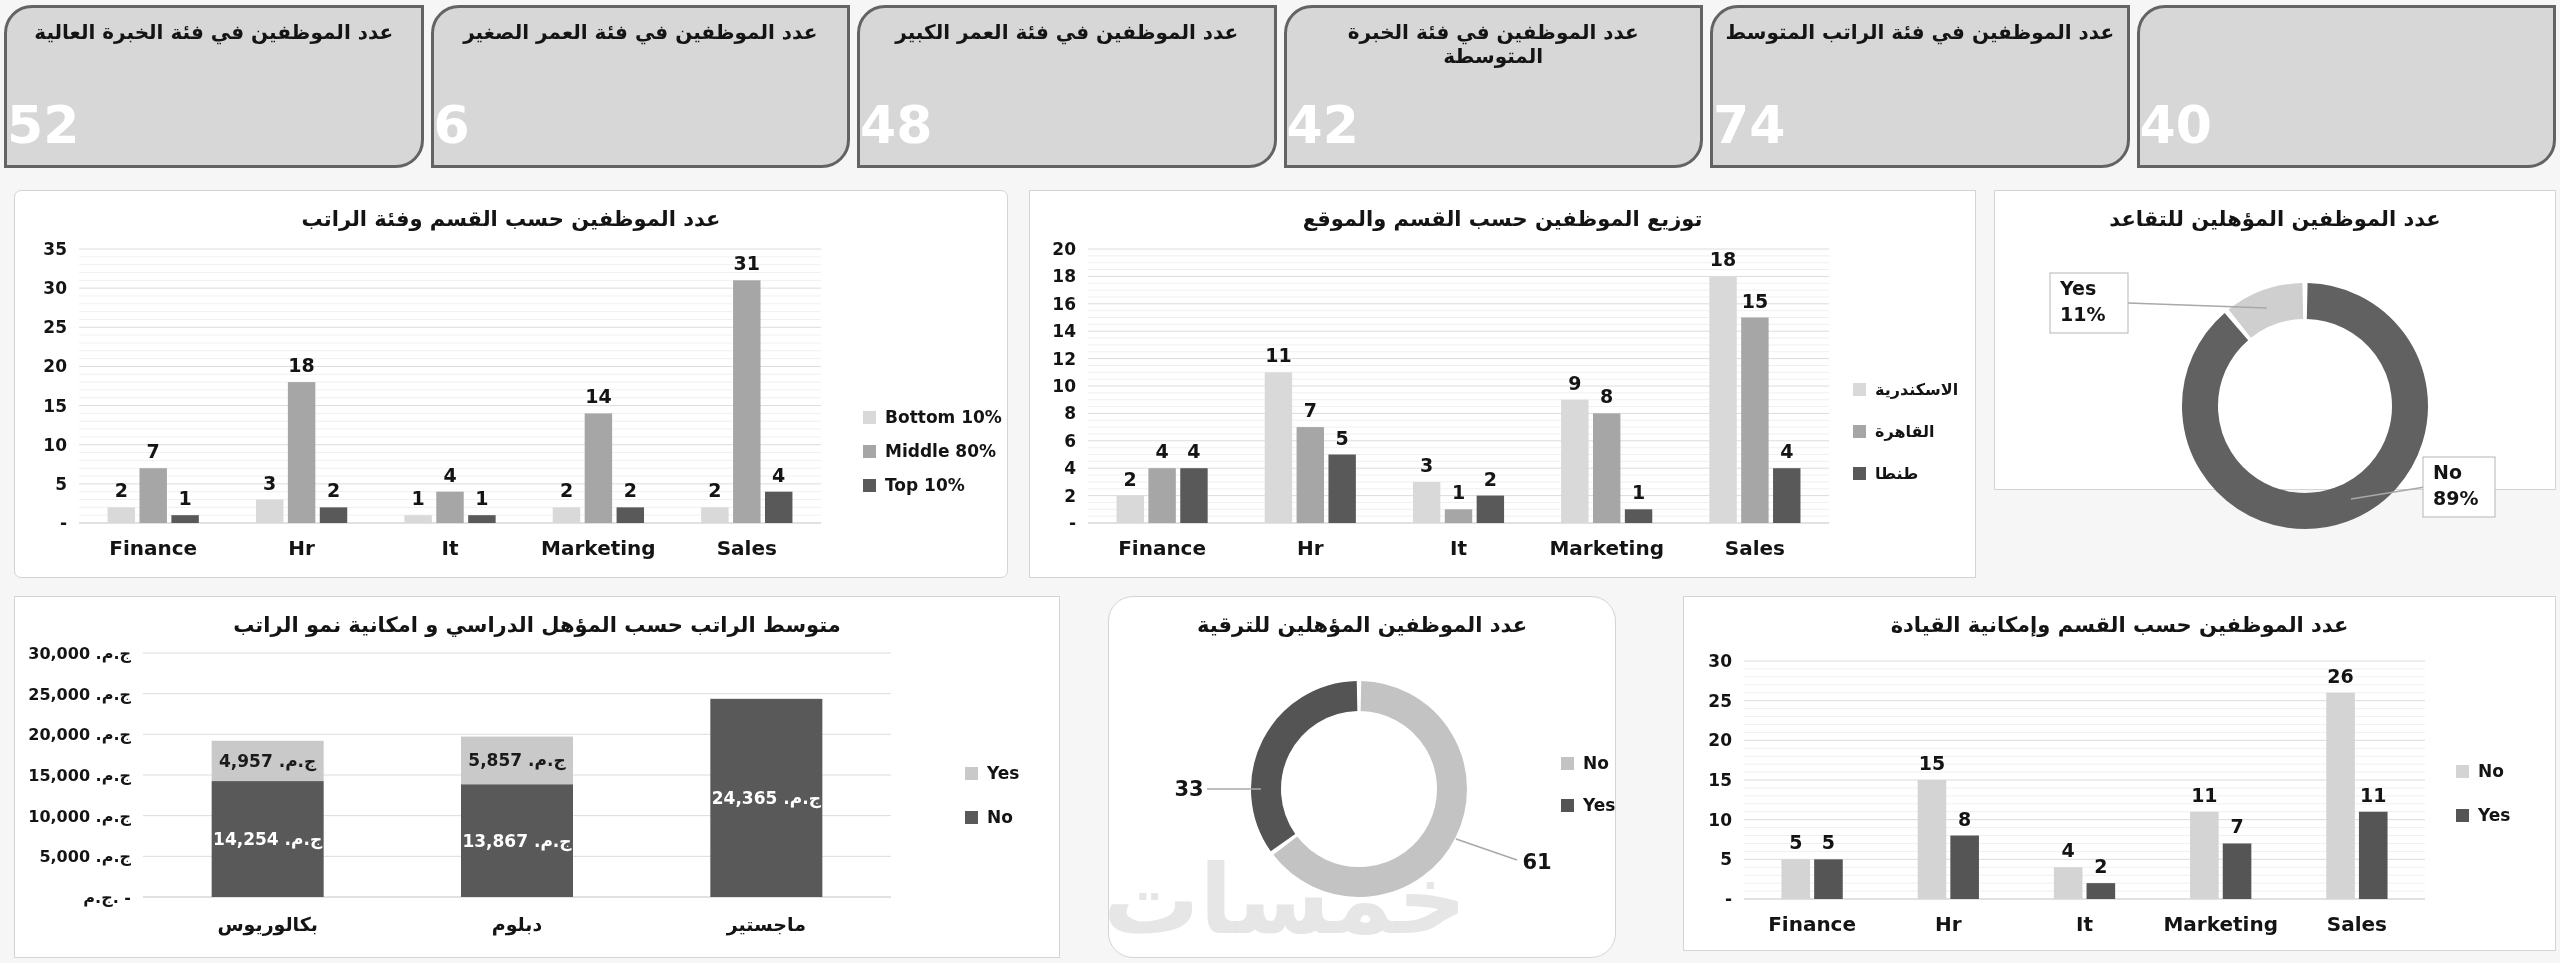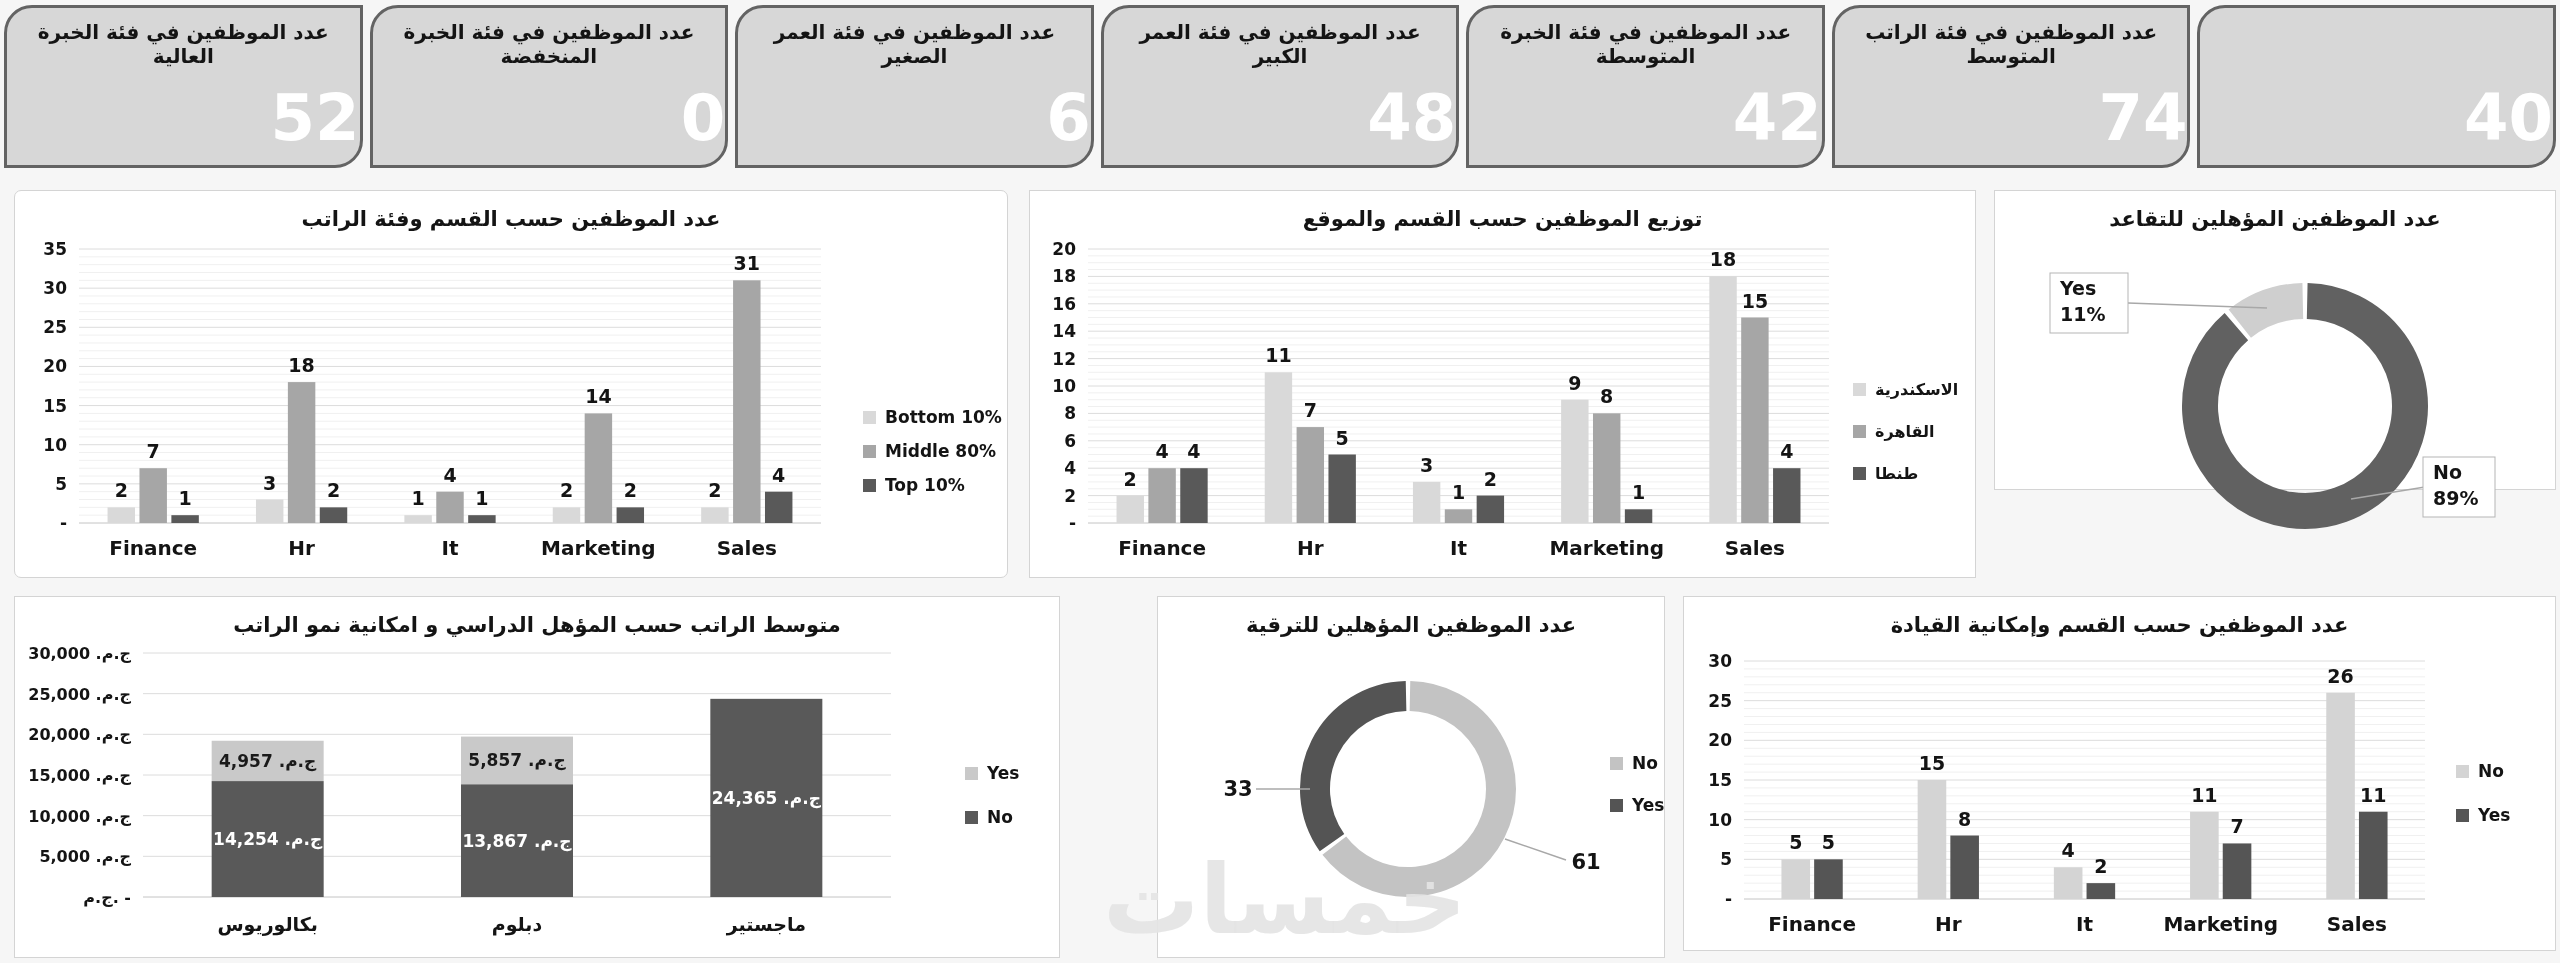--- a/index.html
+++ b/index.html
@@ -5,44 +5,40 @@
   html,body{margin:0;padding:0;background:#f6f6f6;}
   #app{position:relative;width:2560px;height:963px;overflow:hidden;
        font-family:"DejaVu Sans",sans-serif;background:#f6f6f6;text-decoration:underline;}
   
   #cards-row{position:absolute;left:4px;top:5px;width:2552px;height:163px;
              display:flex;gap:7px;}
   .card{flex:1;position:relative;background:#d7d7d7;border:3px solid #636363;
         border-radius:28px 0 28px 0;box-sizing:border-box;}
   .card-title{position:absolute;top:12px;left:10px;right:10px;text-align:center;
               font-size:20px;font-weight:bold;color:#141414;direction:rtl;}
-  .card-value{position:absolute;bottom:10px;left:0;right:0;text-align:right;
-              font-size:64px;font-weight:bold;color:#ffffff;}
+  .card-value{position:absolute;bottom:10px;left:0;right:0;text-align:left;
+              font-size:52px;font-weight:bold;color:#ffffff;}
   
   .panel{position:absolute;background:#ffffff;border:1px solid #d4d4d4;box-sizing:border-box;}
   .chart-title{position:absolute;top:16px;left:0;right:0;text-align:center;
                font-size:21px;font-weight:bold;color:#141414;direction:rtl;}
   .panel svg{position:absolute;left:0;top:0;}
   #watermark{position:absolute;left:1103px;top:852px;font-size:96px;line-height:1;
              font-weight:bold;color:rgba(228,228,228,0.92);direction:rtl;z-index:40;
              pointer-events:none;}
 </style>
 </head>
 <body>
 
 <div id="app">
 
   <div id="cards-row">
       <div class="card">
         <div class="card-title">عدد الموظفين في فئة الخبرة العالية</div>
         <div class="card-value">52</div>
-      </div>
-      <div class="card">
-        <div class="card-title">عدد الموظفين في فئة الخبرة المنخفضة</div>
-        <div class="card-value">0</div>
       </div>
       <div class="card">
         <div class="card-title">عدد الموظفين في فئة العمر الصغير</div>
         <div class="card-value">6</div>
       </div>
       <div class="card">
         <div class="card-title">عدد الموظفين في فئة العمر الكبير</div>
         <div class="card-value">48</div>
       </div>
       <div class="card">
@@ -310,21 +306,21 @@
           <rect x="950" y="170" width="13" height="13" fill="#c9c9c9"></rect>
           <text x="972" y="182" font-size="17" text-anchor="start" fill="#141414" font-weight="bold">Yes</text>
         </g>
         <g>
           <rect x="950" y="214" width="13" height="13" fill="#595959"></rect>
           <text x="972" y="226" font-size="17" text-anchor="start" fill="#141414" font-weight="bold">No</text>
         </g>
       </svg>
     </div>
 
-  <div class="panel" id="panel-4" style="left:1157px;top:596px;width:508px;height:362px;">
+  <div class="panel" id="panel-4" style="left:1108px;top:596px;width:508px;height:362px;border-radius:25px;">
     <div class="chart-title">عدد الموظفين المؤهلين للترقية</div>
   <svg width="572" height="362" viewBox="0 0 572 362">
         <path d="M 251.9476450491522 99.02039643683936 A 93 93 0 1 1 176.30020921270602 248.72160820982688" fill="none" stroke="#c3c3c3" stroke-width="30"></path>
         <path d="M 173.98960202654706 245.5856268034377 A 93 93 0 0 1 248.05235495084773 99.02039643683936" fill="none" stroke="#545454" stroke-width="30"></path>
         <text x="80" y="199" font-size="21" text-anchor="middle" fill="#141414" font-weight="bold">33</text>
         <line x1="98" y1="192" x2="152" y2="192" stroke="#a8a8a8" stroke-width="1.5"></line>
         <line x1="347" y1="242" x2="408" y2="263" stroke="#a8a8a8" stroke-width="1.5"></line>
         <text x="428" y="272" font-size="21" text-anchor="middle" fill="#141414" font-weight="bold">61</text>
         <g>
           <rect x="452" y="160" width="13" height="13" fill="#c3c3c3"></rect>

